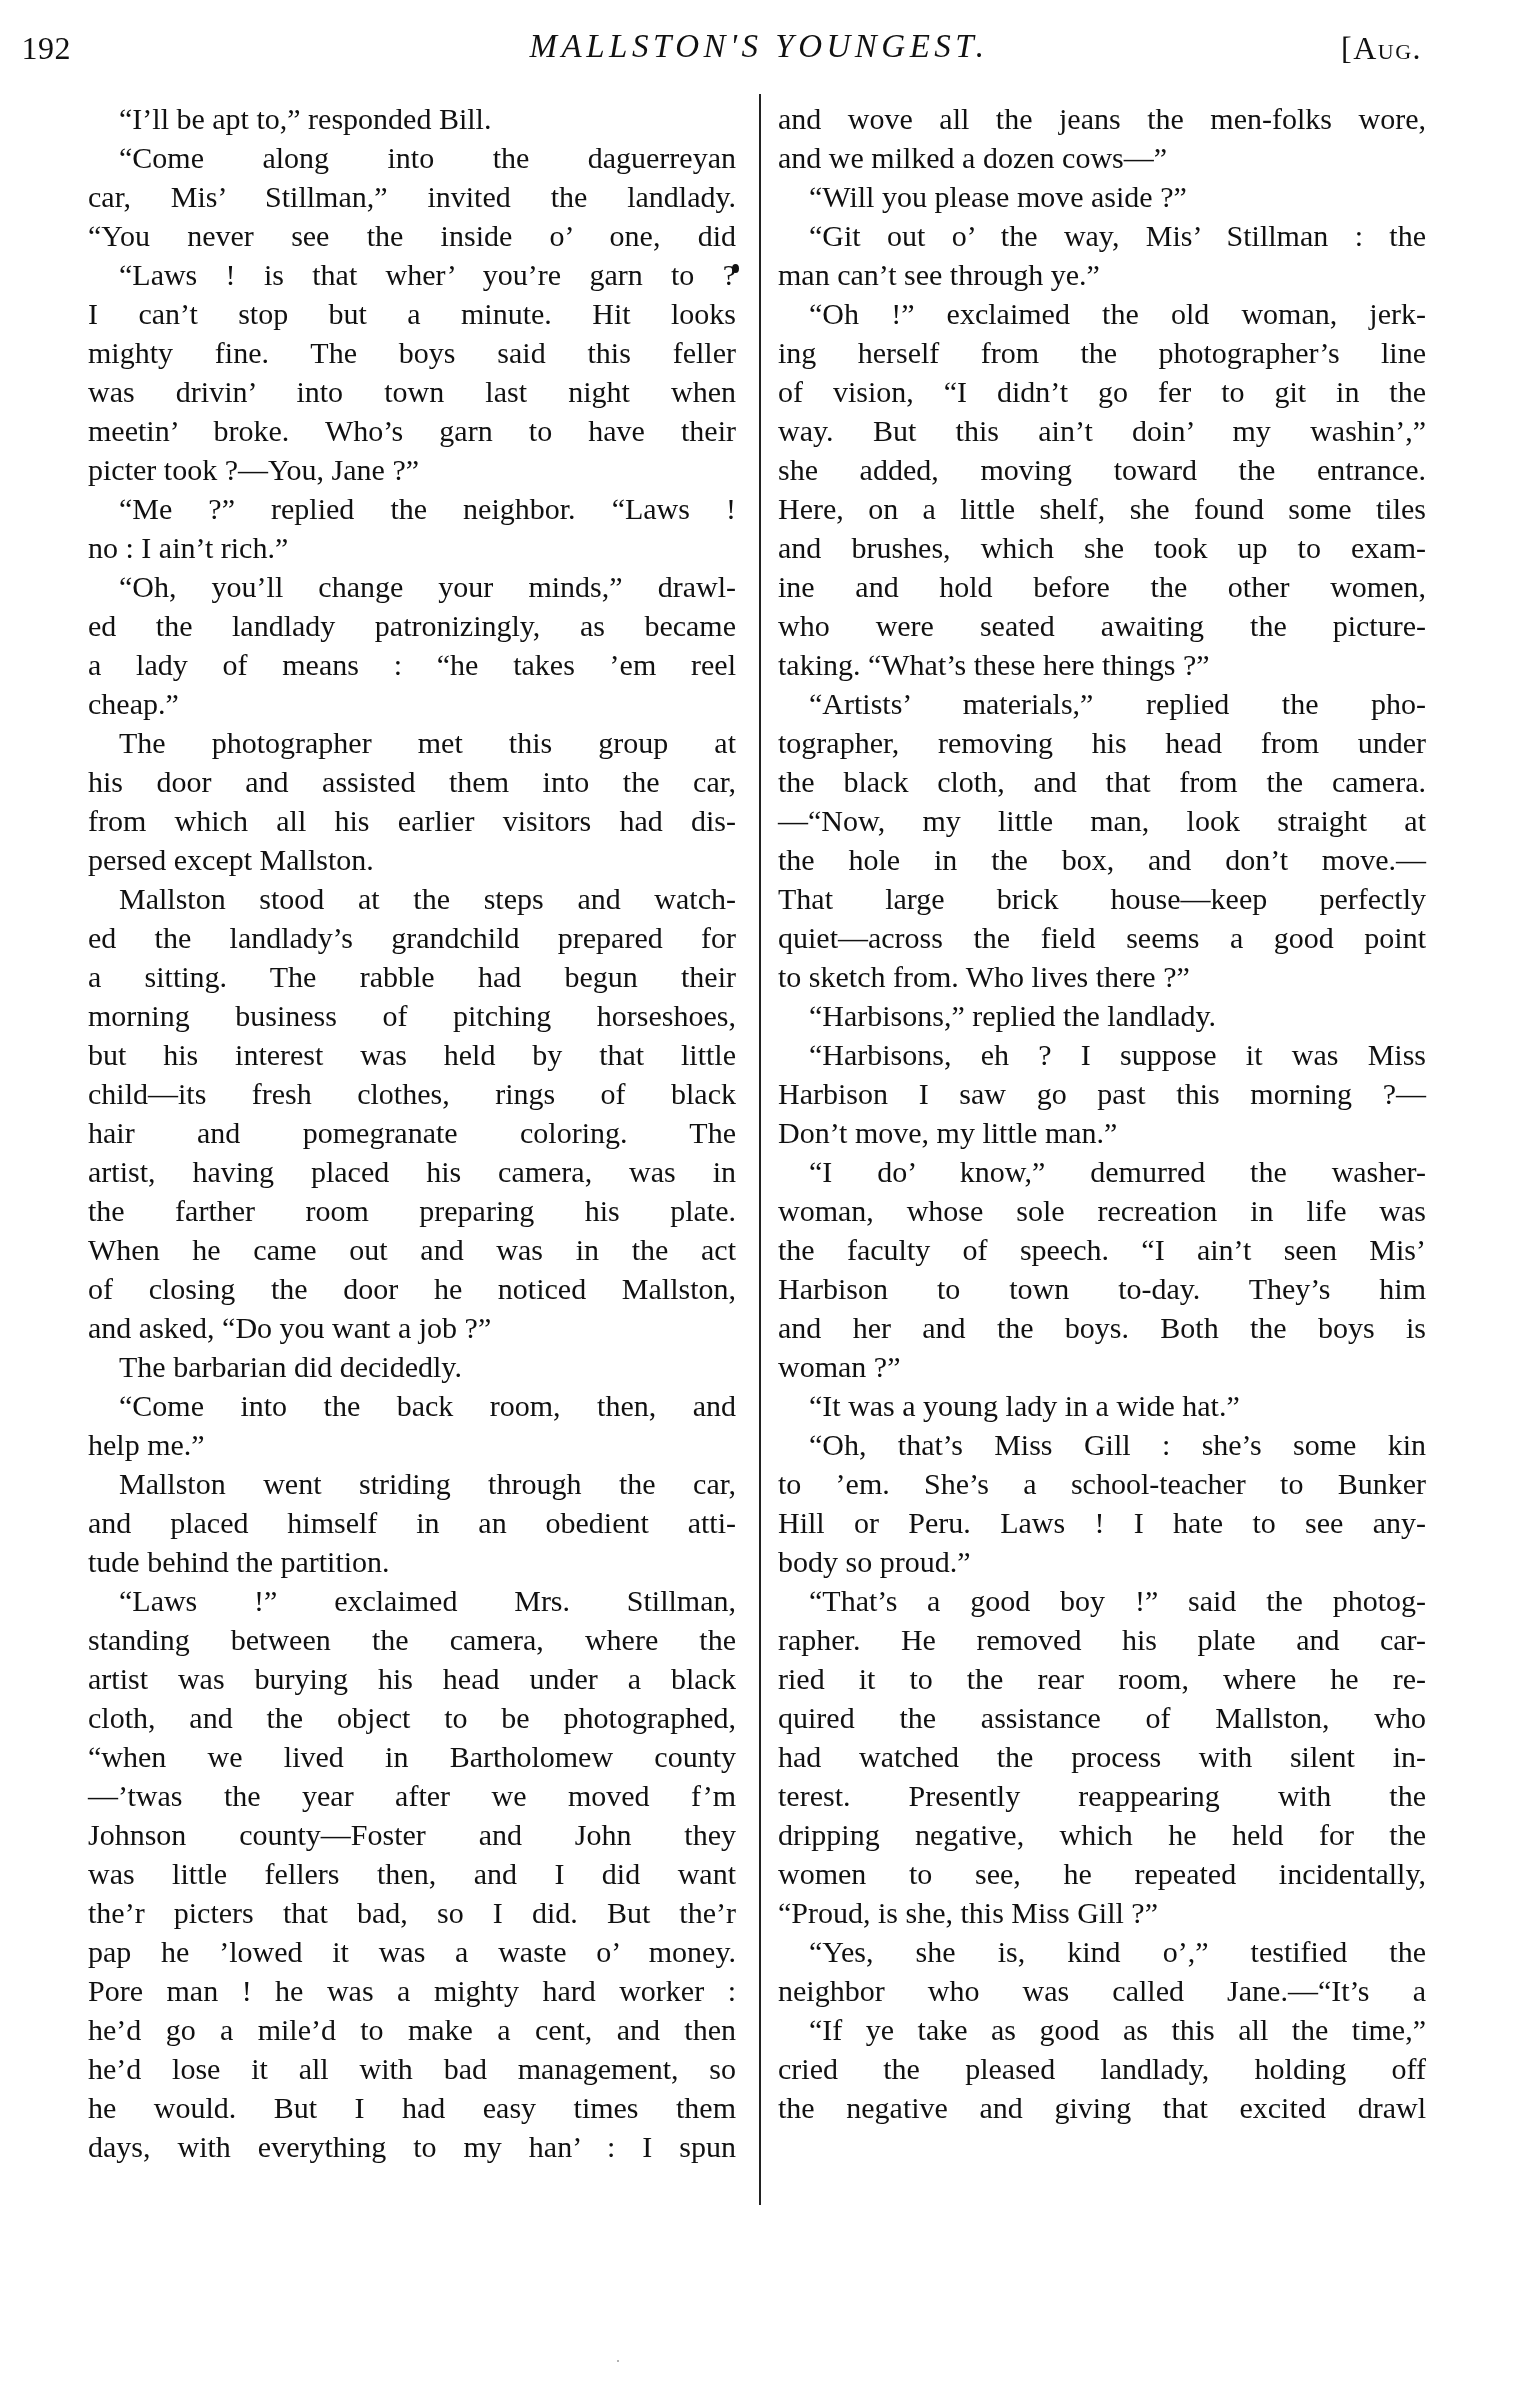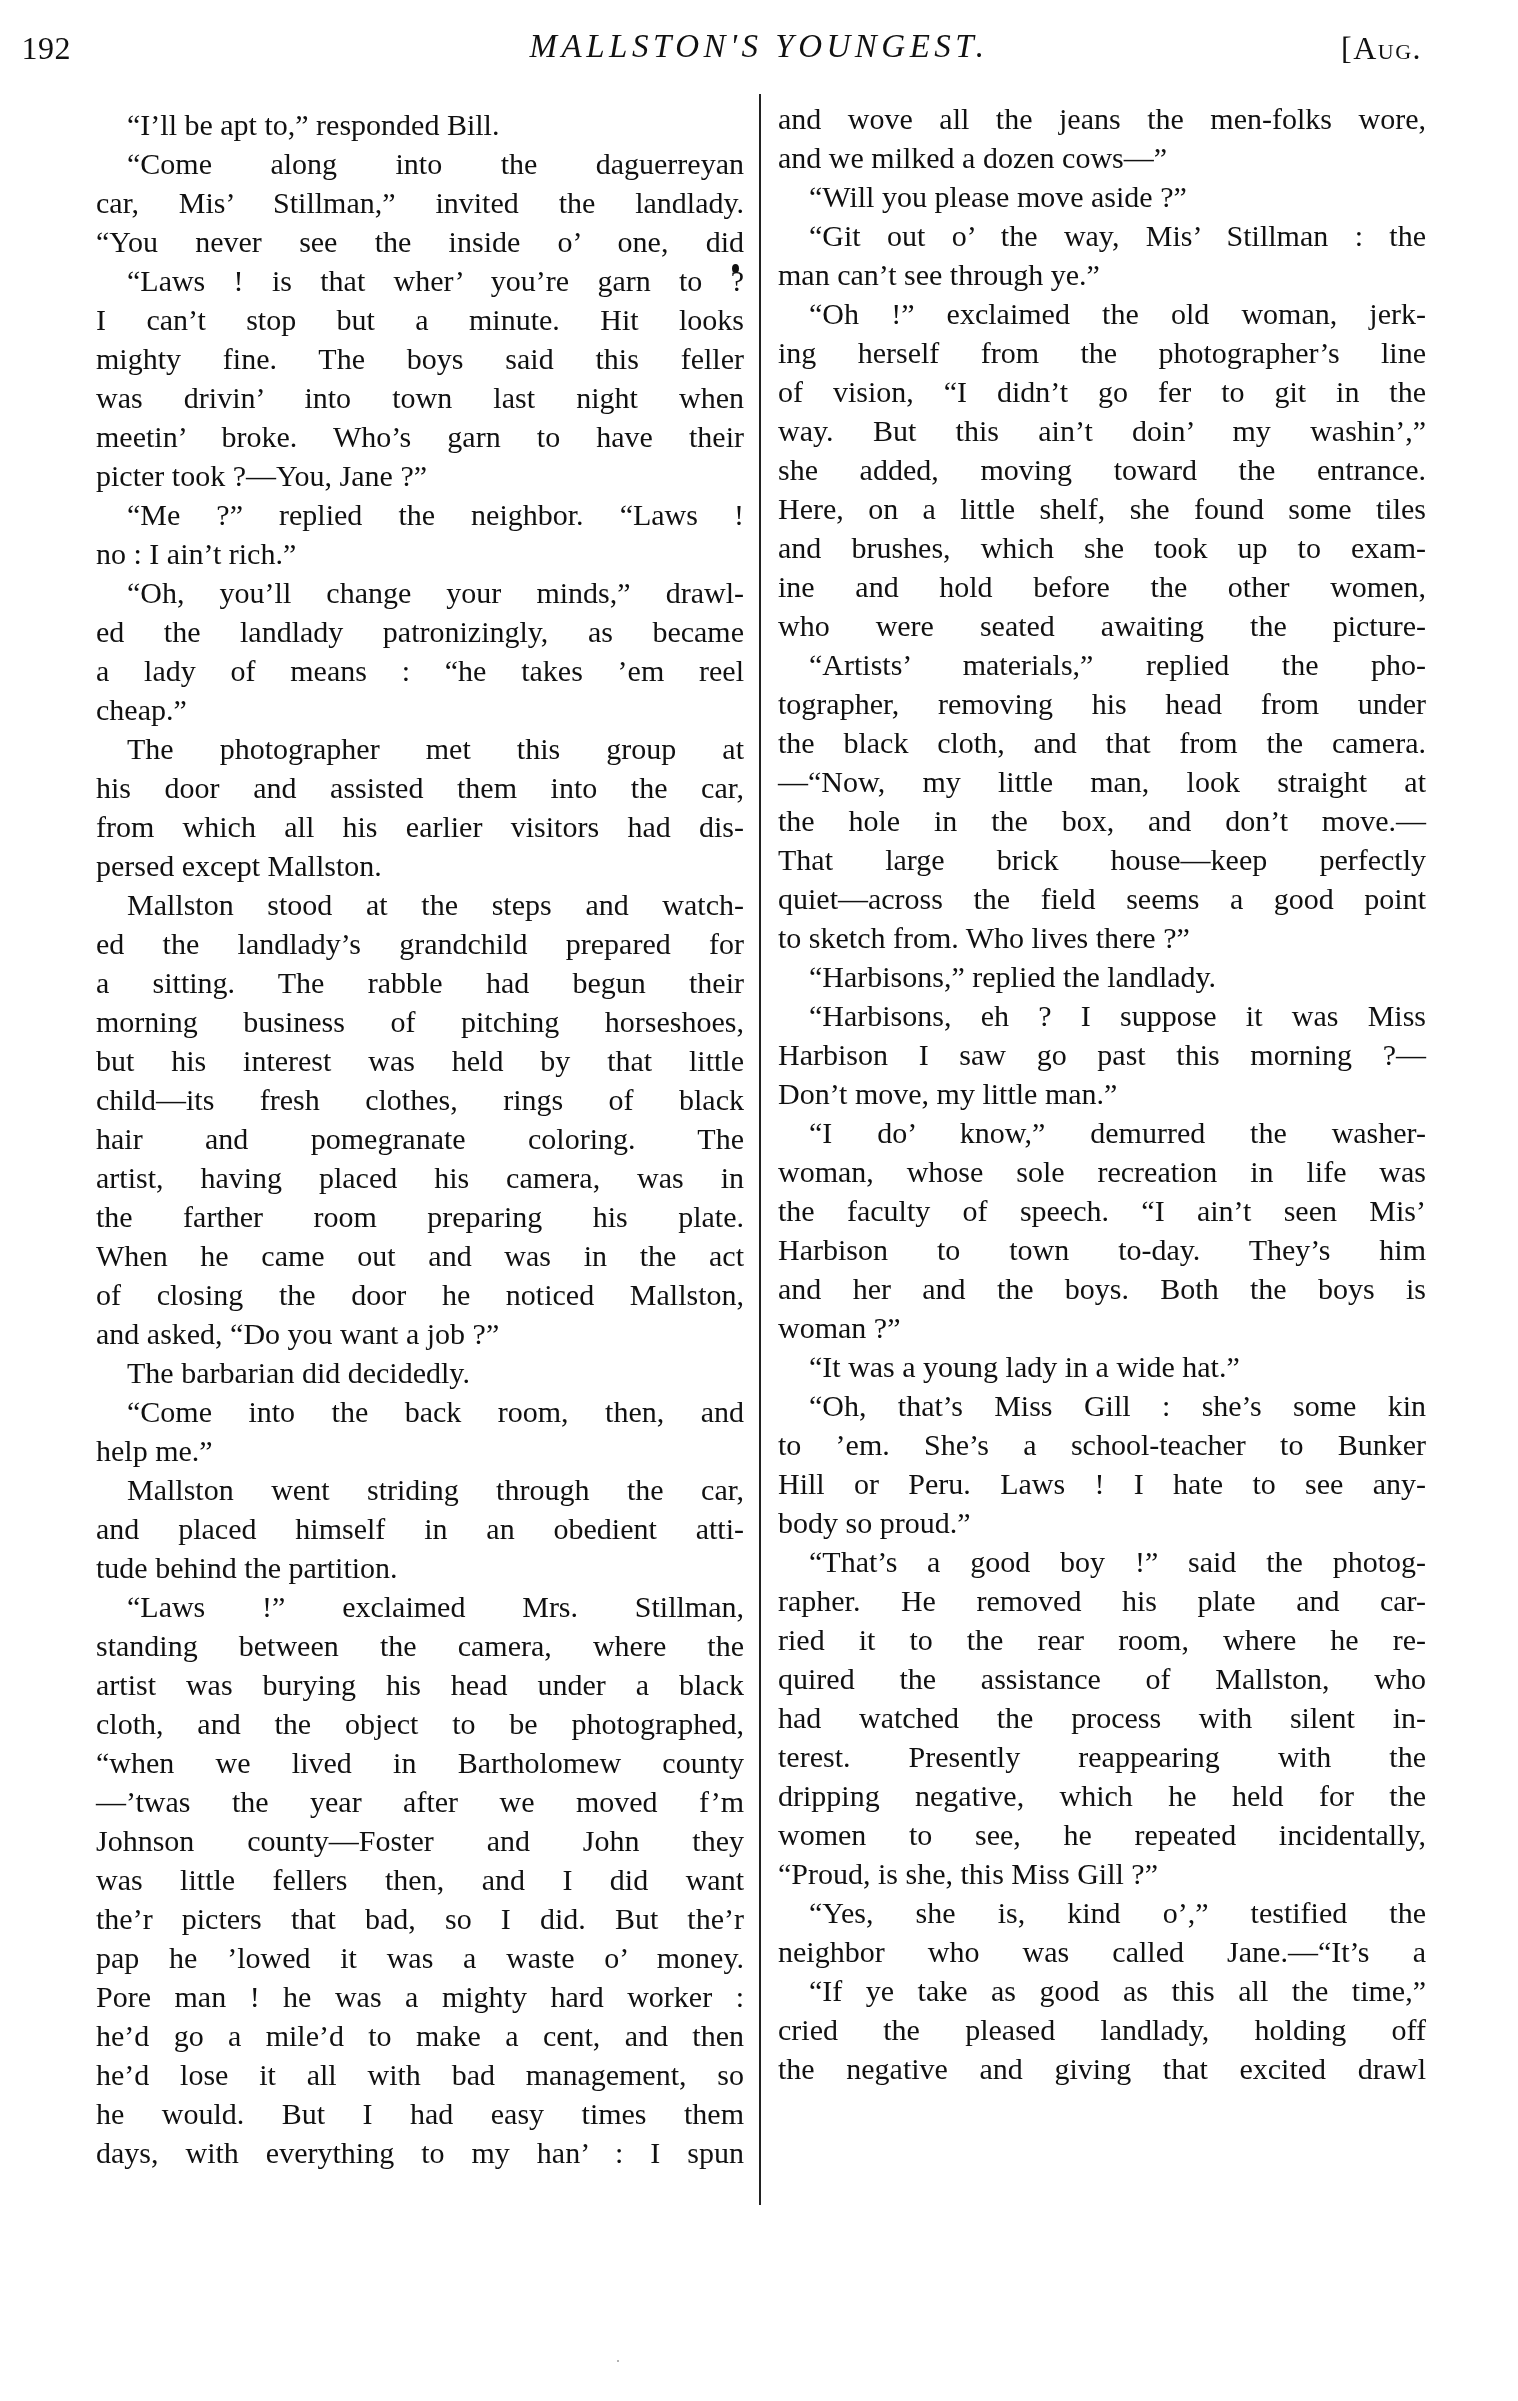--- a/index.html
+++ b/index.html
@@ -6,21 +6,21 @@
   body { width:1518px; height:2401px; position:relative; overflow:hidden;
          font-family:"Liberation Serif","DejaVu Serif",serif; color:#111; }
   .header { position:absolute; top:20px; left:0; width:1310px; height:60px; }
   .pagenum { position:absolute; left:21.4px; top:10px; font-size:32px; letter-spacing:0.5px; }
   .runtitle { position:absolute; left:0; width:1518px; top:8px; text-align:center;
               font-style:italic; font-size:33px; letter-spacing:4.5px; }
   .month { position:absolute; left:1341px; top:10px; font-size:32px; font-variant:small-caps; letter-spacing:1.5px; }
   .divider { position:absolute; left:759px; top:94px; width:1.5px; height:2111px; background:#222; }
   .marker { position:absolute; left:732px; top:264px; width:7px; height:9px; border-radius:50%; background:#111; }
   .col { position:absolute; top:99px; width:648px; font-size:30px; line-height:39px; }
-  .col.left { left:96px;margin-top:6px; }
+  .col.left { left:88px; }
   .col.right { left:778px; }
   .line { display:block; white-space:nowrap; text-align:justify; text-align-last:justify; height:39px; overflow:visible; }
   .line.last { text-align-last:left; }
   .line.indent { padding-left:31px; }
   .speck { position:absolute; left:617px; top:2360px; width:2px; height:2px; background:#999; border-radius:50%; }
 </style>
 </head>
 <body>
 
 <div class="header">
@@ -95,20 +95,21 @@
     <span class="line last">man can’t see through ye.”</span>
     <span class="line indent">“Oh !” exclaimed the old woman, jerk-</span>
     <span class="line">ing herself from the photographer’s line</span>
     <span class="line">of vision, “I didn’t go fer to git in the</span>
     <span class="line">way. But this ain’t doin’ my washin’,”</span>
     <span class="line">she added, moving toward the entrance.</span>
     <span class="line">Here, on a little shelf, she found some tiles</span>
     <span class="line">and brushes, which she took up to exam-</span>
     <span class="line">ine and hold before the other women,</span>
     <span class="line">who were seated awaiting the picture-</span>
+    <span class="line last">taking. “What’s these here things ?”</span>
     <span class="line indent">“Artists’ materials,” replied the pho-</span>
     <span class="line">tographer, removing his head from under</span>
     <span class="line">the black cloth, and that from the camera.</span>
     <span class="line">—“Now, my little man, look straight at</span>
     <span class="line">the hole in the box, and don’t move.—</span>
     <span class="line">That large brick house—keep perfectly</span>
     <span class="line">quiet—across the field seems a good point</span>
     <span class="line last">to sketch from. Who lives there ?”</span>
     <span class="line indent last">“Harbisons,” replied the landlady.</span>
     <span class="line indent">“Harbisons, eh ? I suppose it was Miss</span>

